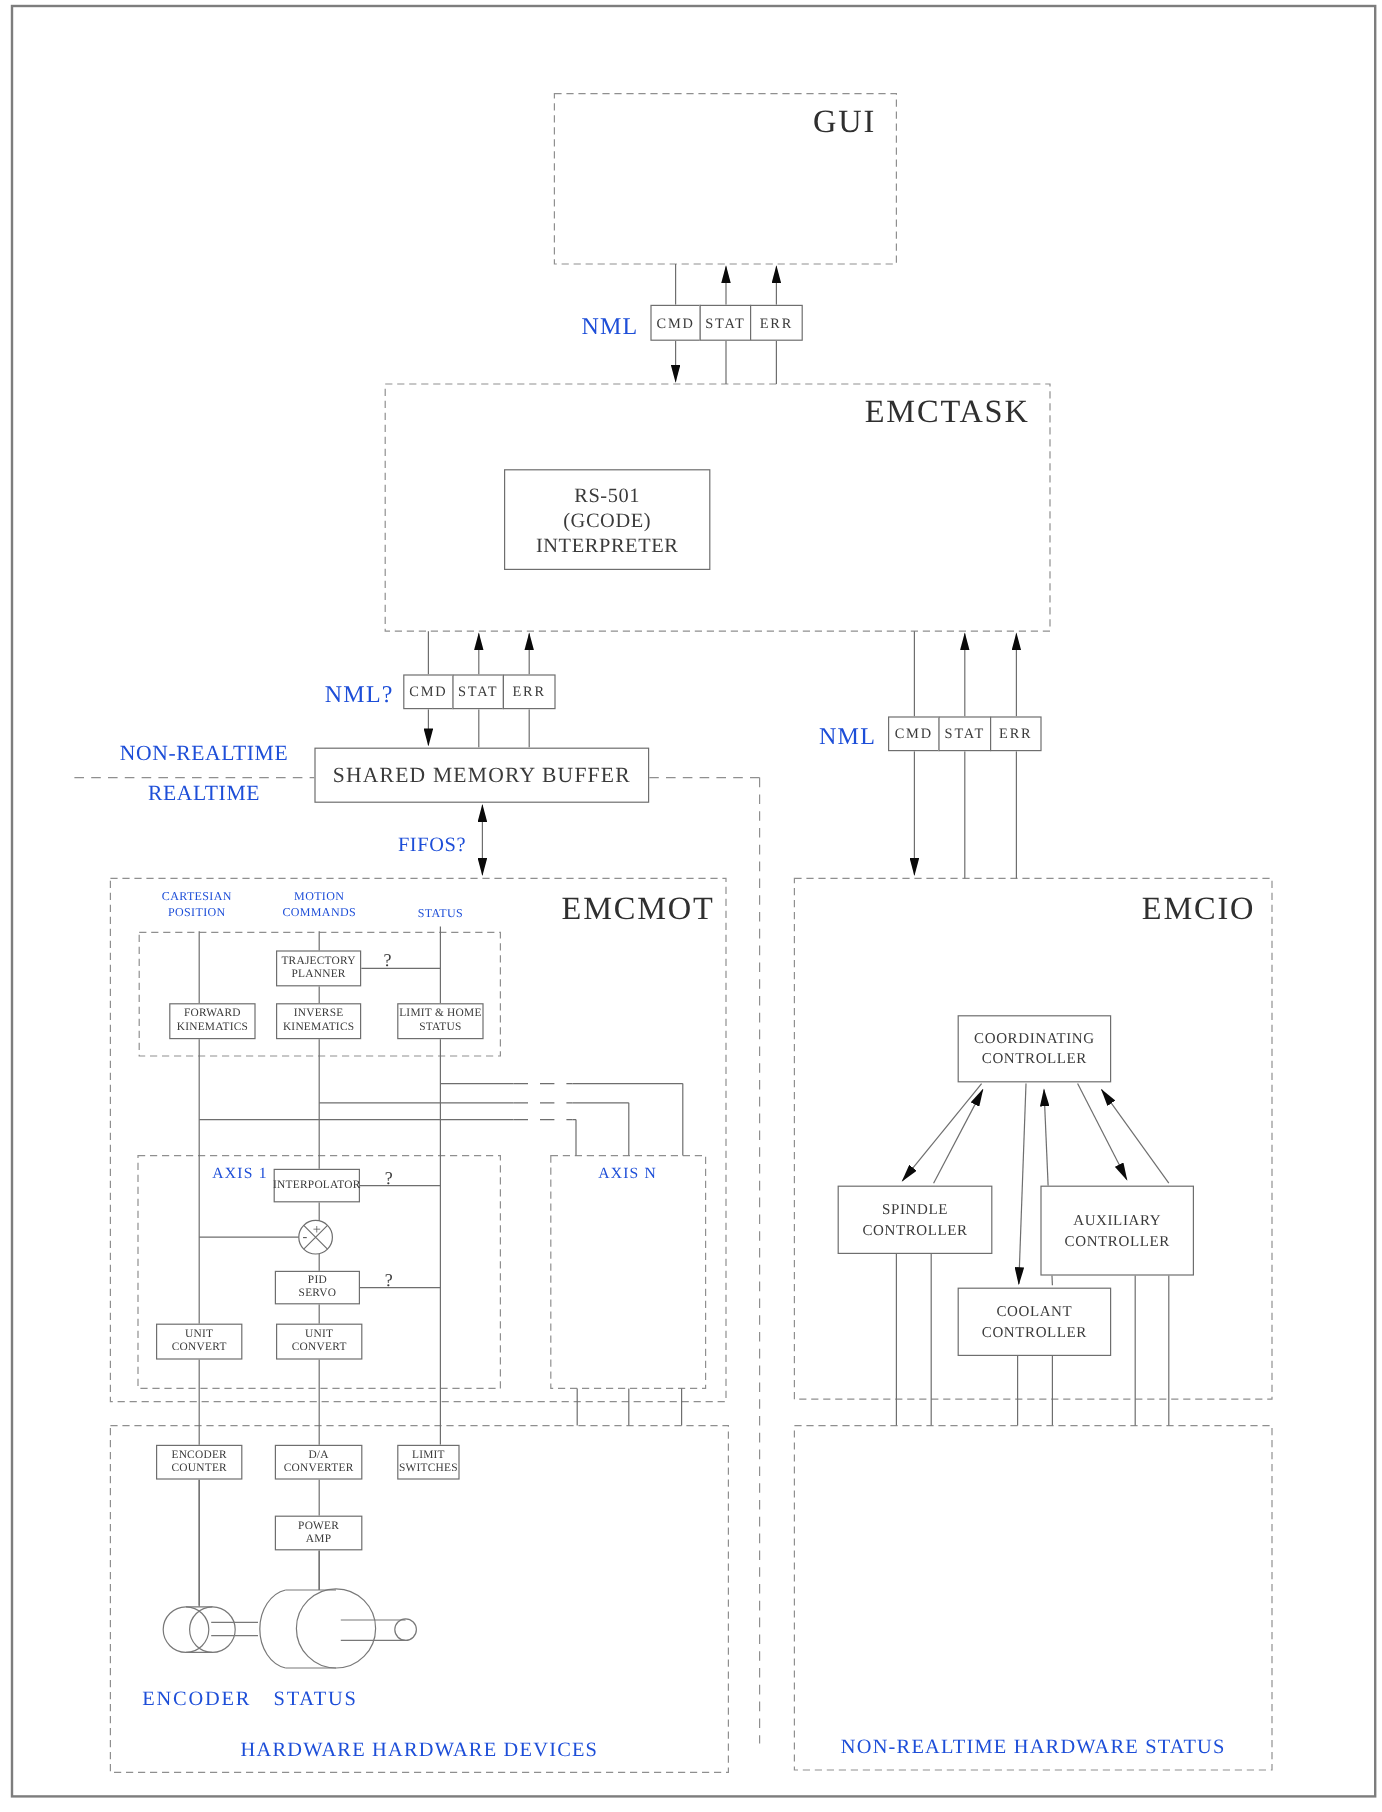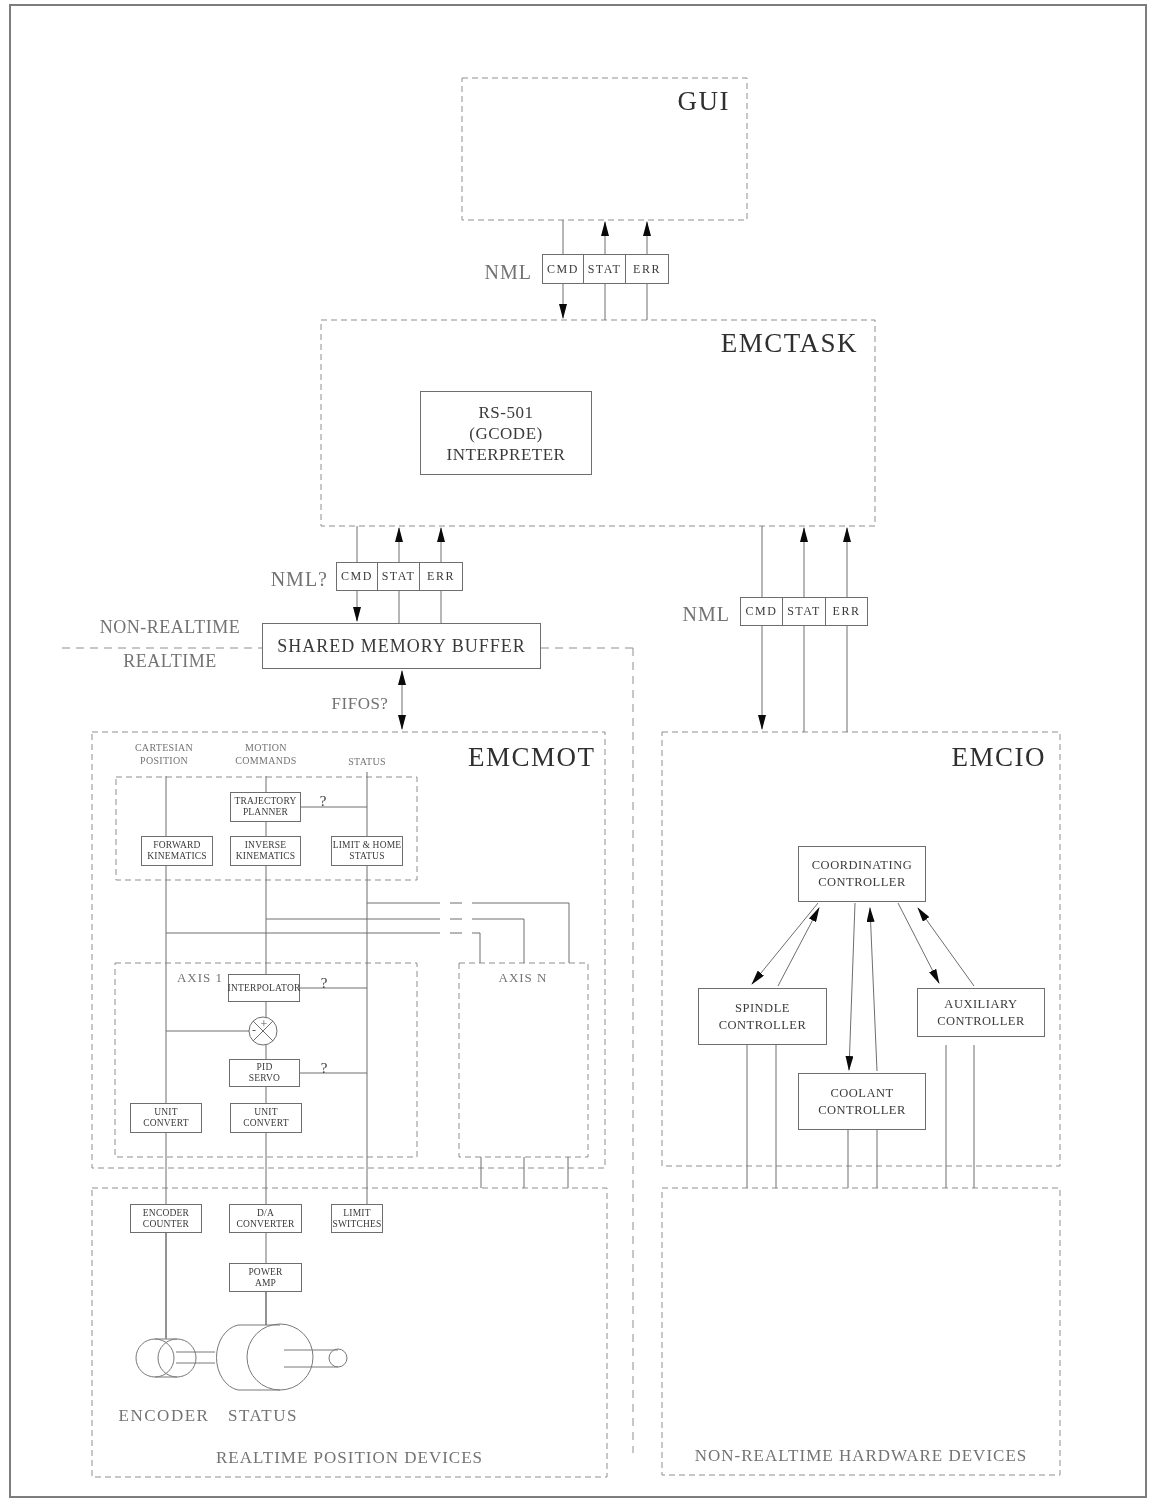--- a/index.html
+++ b/index.html
@@ -1,19 +1,19 @@
 <!DOCTYPE html>
 <html><head>
 <meta charset="utf-8">
 <style>
   html,body{margin:0;padding:0;background:#ffffff;}
   .page{position:relative;width:1152px;height:1510px;background:#ffffff;
         font-family:Liberation Serif, serif;overflow:hidden;}
   svg.canvas{position:absolute;left:0;top:0;z-index:1;}
-  .lbl{position:absolute;z-index:3;color:#737373;white-space:pre-line;
+  .lbl{position:absolute;z-index:3;color:#1d4ed8;white-space:pre-line;
        text-align:center;line-height:1.2;}
   .lbl.right{text-align:right;}
   .title{font-size:27px;letter-spacing:1.5px;color:#2f2f2f;}
   .nml-label{font-size:20px;letter-spacing:1px;}
   .side-label{font-size:18px;letter-spacing:.5px;}
   .fifos{font-size:17px;letter-spacing:.5px;}
   .col-label{font-size:10px;letter-spacing:.3px;line-height:1.3;}
   .axis-label{font-size:13px;letter-spacing:1px;}
   .q{font-size:15px;color:#3a3a3a;}
   .sum-sign{font-size:12px;color:#555;line-height:1;}
@@ -191,33 +191,33 @@
 
   <div class="sbox small" style="left:130px;top:1103px;width:72px;height:30px;">UNIT
 CONVERT</div>
   <div class="sbox small" style="left:230px;top:1103px;width:72px;height:30px;">UNIT
 CONVERT</div>
 
   <div class="sbox ctrl" style="left:798px;top:846px;width:128px;height:56px;">COORDINATING
 CONTROLLER</div>
   <div class="sbox ctrl" style="left:698px;top:988px;width:129px;height:57px;">SPINDLE
 CONTROLLER</div>
-  <div class="sbox ctrl" style="left:917px;top:988px;width:128px;height:49px;">AUXILIARY
+  <div class="sbox ctrl" style="left:867px;top:988px;width:128px;height:75px;">AUXILIARY
 CONTROLLER</div>
   <div class="sbox ctrl" style="left:798px;top:1073px;width:128px;height:57px;">COOLANT
 CONTROLLER</div>
 
   <div class="sbox small" style="left:130px;top:1204px;width:72px;height:29px;">ENCODER
 COUNTER</div>
   <div class="sbox small" style="left:229px;top:1204px;width:73px;height:29px;">D/A
 CONVERTER</div>
   <div class="sbox small" style="left:331px;top:1204px;width:52px;height:29px;">LIMIT
 SWITCHES</div>
   <div class="sbox small" style="left:229px;top:1263px;width:73px;height:29px;">POWER
 AMP</div>
 
   <div class="lbl hw-label" style="left:114px;top:1406px;width:100px;">ENCODER</div>
   <div class="lbl hw-label" style="left:213px;top:1406px;width:100px;">STATUS</div>
 
-  <div class="lbl caption" style="left:142px;top:1448px;width:415px;">REALTIME POSITION DEVICES</div>
-  <div class="lbl caption" style="left:662px;top:1446px;width:398px;">NON-REALTIME HARDWARE DEVICES</div>
+  <div class="lbl caption" style="left:142px;top:1448px;width:415px;">HARDWARE HARDWARE DEVICES</div>
+  <div class="lbl caption" style="left:662px;top:1446px;width:398px;">NON-REALTIME HARDWARE STATUS</div>
 
 </div>
 
 </body></html>

